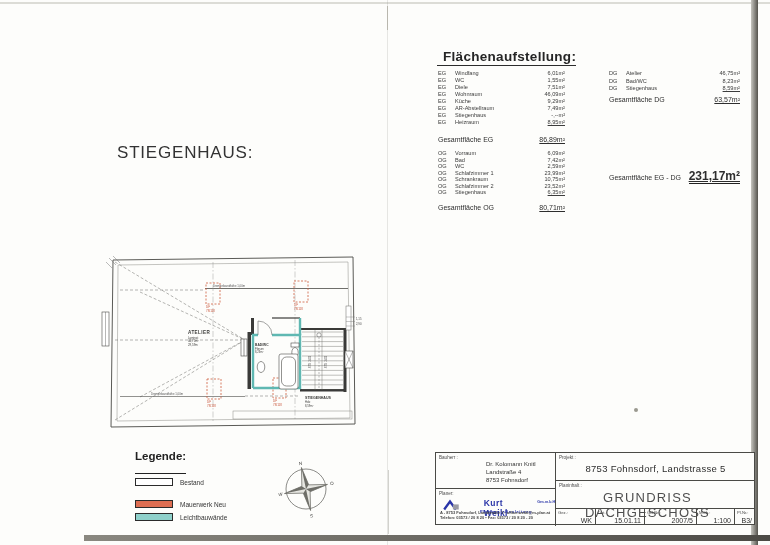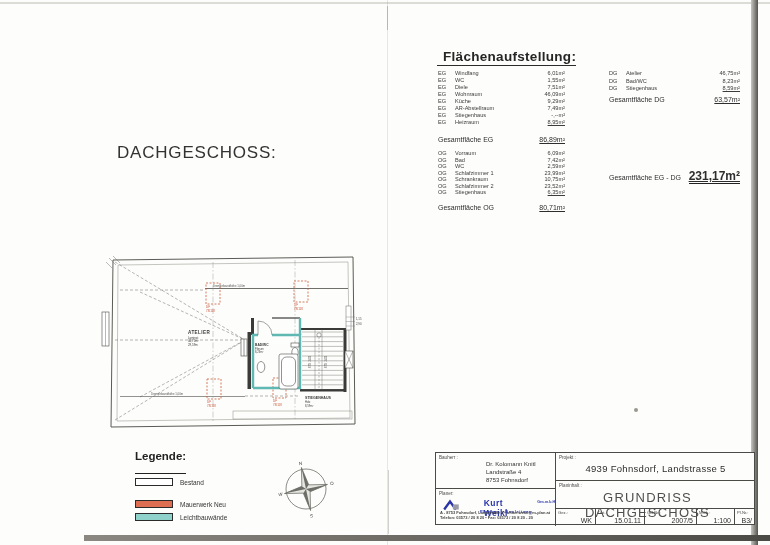--- a/index.html
+++ b/index.html
@@ -198,21 +198,21 @@
   <div class="abs atotal t-dg">
     <span>Gesamtfläche DG</span>
     <span class="tv">63,57m²</span>
   </div>
 
   <div class="abs atotal t-grand">
     <span>Gesamtfläche EG - DG</span>
     <span class="tv">231,17m²</span>
   </div>
 
-  <div class="abs dg-title">DACHGESCHOSS:</div>
+  <div class="abs dg-title">STIEGENHAUS:</div>
 
   <svg class="abs plan" width="280" height="185" viewBox="0 0 280 185">
 
     <polygon points="18,10 258,7 260,174 16,177" fill="none" stroke="#5a5a56" stroke-width="1"></polygon>
     <polygon points="23,15 253,12 255,168 22,171" fill="none" stroke="#8a8a85" stroke-width="0.5"></polygon>
     <path d="M14 8L21 15M18 6L25 13M11 12L17 18" stroke="#777" stroke-width="0.5"></path>
 
     <path d="M20 12L150 90M45 42L150 90M20 170L150 90M45 147L150 90M20 90H150" stroke="#6a6a66" stroke-width="0.5" stroke-dasharray="3 2" fill="none"></path>
 
     <path d="M110 38.5H253" stroke="#4a4a46" stroke-width="0.8"></path>
@@ -351,21 +351,21 @@
         <span class="firm-suffix">Ges.m.b.H</span>
       </div>
       <div class="firm-sub">Planung - Bauleitung</div>
       <div class="firm-addr">
         <div>A - 8753 Fohnsdorf, Landstraße 1 • office.weikl@m-plan.at</div>
         <div>Telefon: 03573 / 20 8 20   •   Fax: 03573 / 20 8 20 - 20</div>
       </div>
     </div>
     <div class="cell c-projekt">
       <span class="lbl">Projekt :</span>
-      <div class="projekt-val">4939 Fohnsdorf, Landstrasse 5</div>
+      <div class="projekt-val">8753 Fohnsdorf, Landstrasse 5</div>
     </div>
     <div class="cell c-planinhalt">
       <span class="lbl">Planinhalt :</span>
       <div class="plani-val">GRUNDRISS DACHGESCHOSS</div>
     </div>
     <div class="cell c-fields">
       <div class="fcell f-gez">
         <span class="fl">Gez.:</span>
           <span class="fv">WK</span>
       </div>

